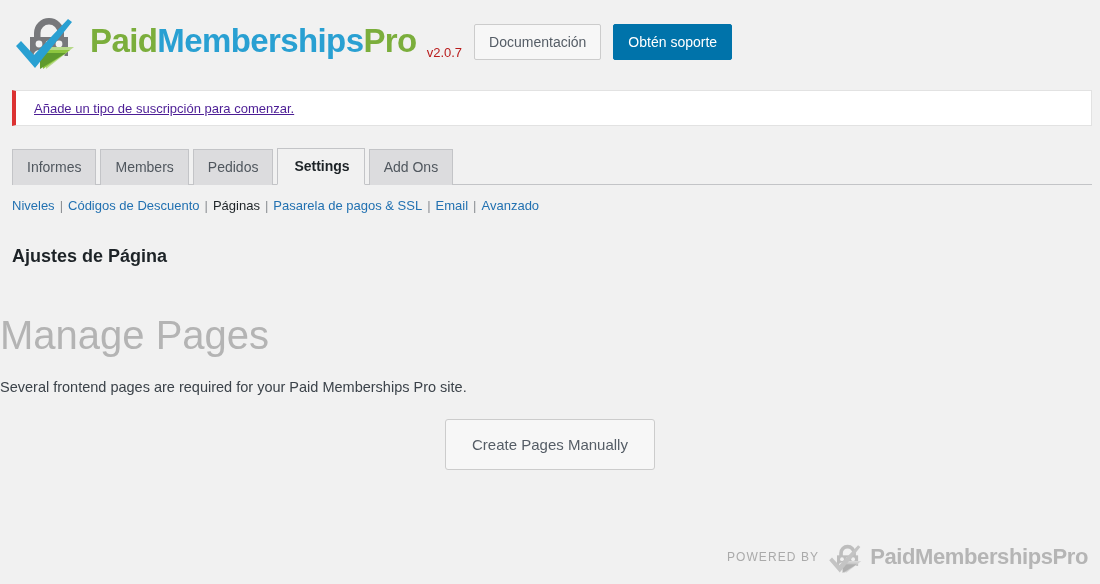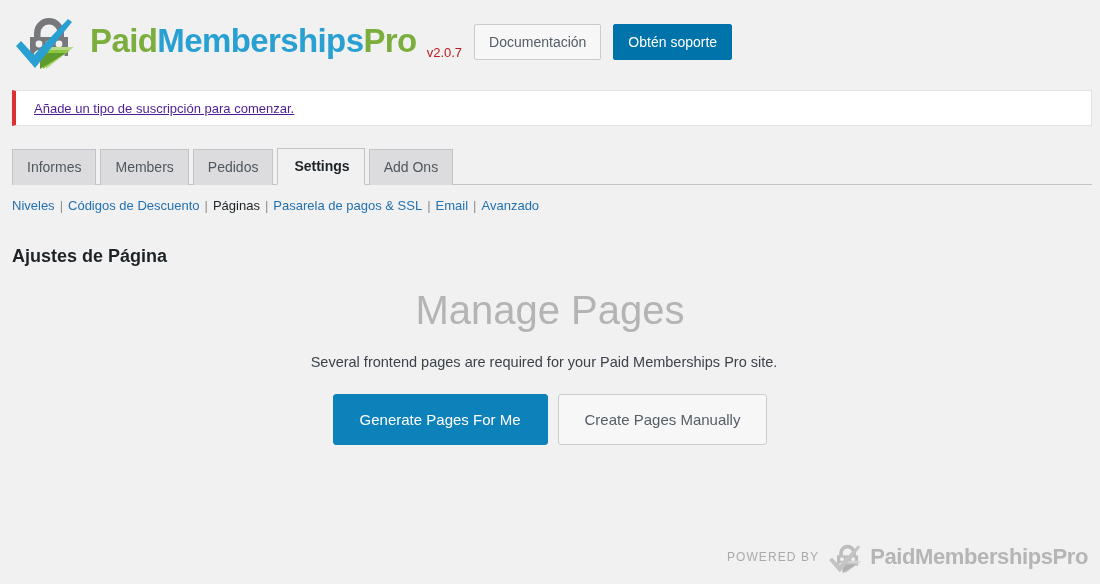--- a/index.html
+++ b/index.html
@@ -159,23 +159,22 @@
     font-size: 18px;
     font-weight: bold;
     color: #1d2327;
     line-height: 1.3;
   }
 
   
   #pmpro-main {
     position: absolute;
     left: 0;
-    top: 288px;
+    top: 313px;
     width: 1100px;
-    text-align: center;
   }
   #pmpro-manage-heading {
     font-size: 40px;
     font-weight: normal;
     color: #b4b4b4;
     line-height: 1.1;
     margin: 0 0 22px 0;
   }
   #pmpro-manage-desc {
     font-size: 14.5px;
@@ -293,21 +292,20 @@
 <div id="pmpro-subnav">
   <a>Niveles</a><span class="sep">|</span><a>Códigos de Descuento</a><span class="sep">|</span><a class="current">Páginas</a><span class="sep">|</span><a>Pasarela de pagos &amp; SSL</a><span class="sep">|</span><a>Email</a><span class="sep">|</span><a>Avanzado</a>
 </div>
 
 <h1 id="pmpro-page-title">Ajustes de Página</h1>
 
 <div id="pmpro-main">
   <div id="pmpro-manage-heading">Manage Pages</div>
   <div id="pmpro-manage-desc">Several frontend pages are required for your Paid Memberships Pro site.</div>
   <div id="pmpro-actions">
-    <div class="action-btn action-btn-primary">Generate Pages For Me</div>
     <div class="action-btn action-btn-secondary">Create Pages Manually</div>
   </div>
 </div>
 
 <div id="pmpro-footer">
   <span id="pmpro-powered-by">POWERED BY</span>
   <span id="pmpro-footer-mark">
     <svg viewBox="0 0 72 66" width="40" height="38" aria-hidden="true">
       <path d="M22 26 A15 15 0 0 1 52 26 L52 32 L45.5 32 L45.5 26 A8.5 8.5 0 0 0 28.5 26 L28.5 32 L22 32 Z" fill="#bdbdbd"></path>
       <path d="M18 30 L56 30 L56 49 L18 49 Z" fill="#bdbdbd"></path>

